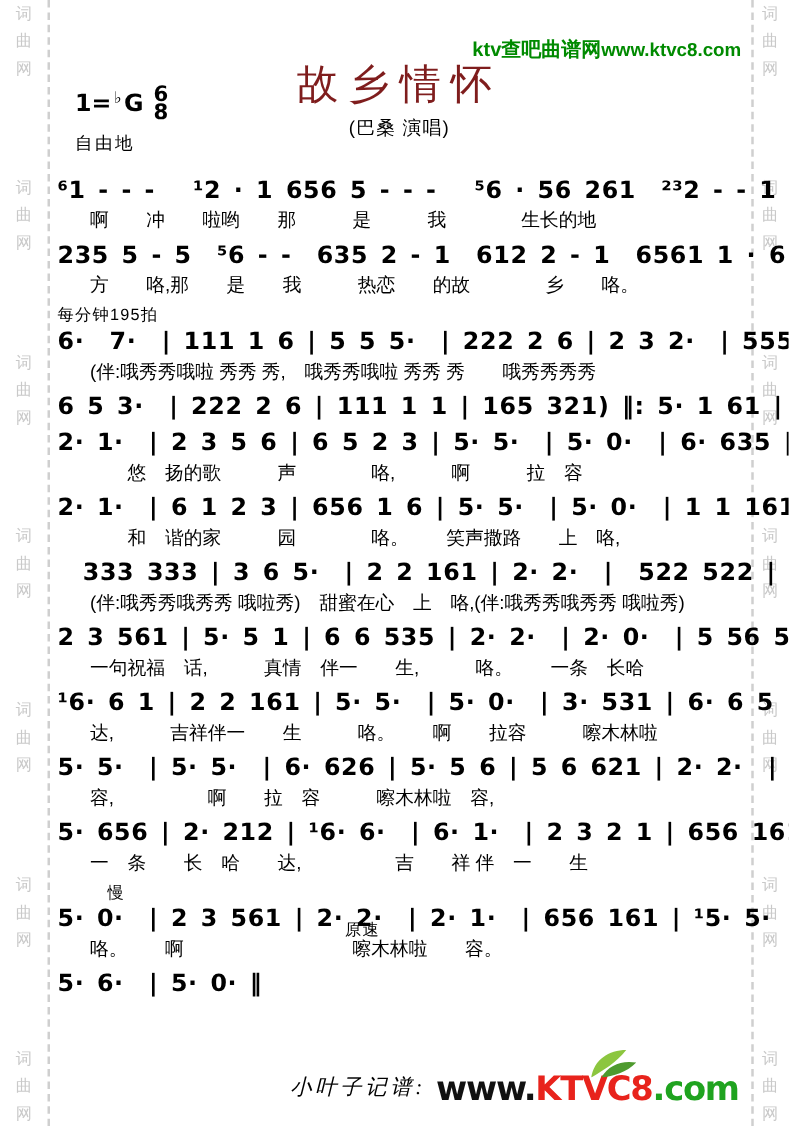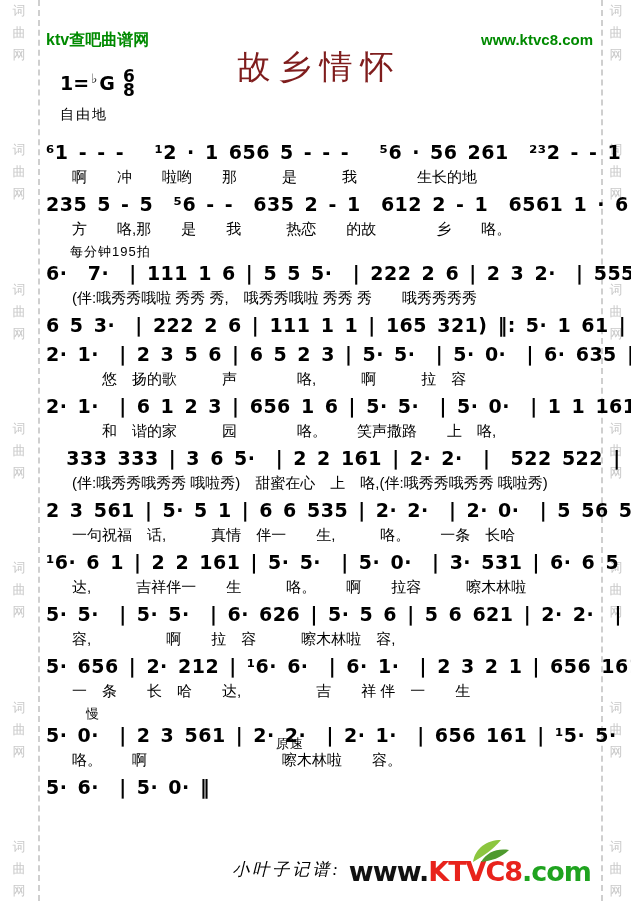--- a/index.html
+++ b/index.html
@@ -13,21 +13,21 @@
   .wm-col.right{right:0px;}
   .wm-group{display:flex;flex-direction:column;align-items:center;gap:9px;
             font-size:13px;color:#c9c9c9;line-height:1;}
   .dash-line{position:absolute;top:0;bottom:0;width:0;border-left:2px dashed #cfcfcf;z-index:1;}
   .dash-line.left{left:38px;}
   .dash-line.right{left:601px;}
 
   
   .content{position:absolute;left:46px;right:38px;top:0;bottom:0;z-index:2;}
 
-  .site-row{display:flex;justify-content:space-between;align-items:baseline;margin-top:30px;}
+  .site-row{display:flex;justify-content:flex-end;align-items:baseline;margin-top:30px;}
   .site-name{color:#008a00;font-weight:bold;font-size:16px;text-decoration:none;cursor:pointer;}
   .site-url{color:#008a00;font-weight:bold;font-size:15px;text-decoration:none;cursor:pointer;}
 
   .head-area{position:relative;height:82px;}
   .title{text-align:center;font-size:33px;font-weight:normal;color:#7f1d1d;
          letter-spacing:8px;margin-top:-6px;font-family:"Liberation Serif",serif;}
   .subtitle{text-align:center;font-size:15px;margin-top:3px;letter-spacing:1px;}
   .key-block{position:absolute;left:14px;top:24px;}
   .key-line{font-size:19px;font-weight:bold;display:flex;align-items:center;gap:2px;
             font-family:"DejaVu Sans",sans-serif;}
@@ -142,20 +142,21 @@
 
   <div class="content">
 
     <div class="site-row">
       <a class="site-name">ktv查吧曲谱网</a>
       <a class="site-url">www.ktvc8.com</a>
     </div>
 
     <div class="head-area">
       <div class="title">故乡情怀</div>
+      <div class="subtitle">(巴桑 演唱)</div>
 
       <div class="key-block">
         <div class="key-line">
           <span>1=</span>
             <span class="key-flat">♭</span>
             <span>G</span>
           <span class="timesig">
             <span>6</span>
             <span>8</span>
           </span>
@@ -169,21 +170,21 @@
         <div class="score-line">
           <div class="notation">⁶1 - - -   ¹2 · 1 656 5 - - -   ⁵6 · 56 261  ²³2 - - 1  2356 6 · 5</div>
           <div class="lyrics">啊　　冲　　啦哟　　那　　　是　　　我　　　　生长的地</div>
         </div>
         <div class="score-line">
           <div class="notation">235 5 - 5  ⁵6 - -  635 2 - 1  612 2 - 1  6561 1 · 6  5 - 5 (5|</div>
           <div class="lyrics">方　　咯,那　　是　　我　　　热恋　　的故　　　　乡　　咯。</div>
         </div>
         <div class="score-line">
           <div class="marker-row">
-            <span class="marker" style="left: 0px; margin-left: 24px;">每分钟195拍</span>
+            <span class="marker" style="left: 0px;">每分钟195拍</span>
           </div>
           <div class="notation">6·  7·  | 111 1 6 | 5 5 5·  | 222 2 6 | 2 3 2·  | 555 5 5 |</div>
           <div class="lyrics">(伴:哦秀秀哦啦 秀秀 秀,　哦秀秀哦啦 秀秀 秀　　哦秀秀秀秀</div>
         </div>
         <div class="score-line">
           <div class="notation">6 5 3·  | 222 2 6 | 111 1 1 | 165 321) ‖: 5· 1 61 | 2· 2·  |</div>
         </div>
         <div class="score-line">
           <div class="notation">2· 1·  | 2 3 5 6 | 6 5 2 3 | 5· 5·  | 5· 0·  | 6· 635 | 2· 2·  |</div>
           <div class="lyrics">　　悠　扬的歌　　　声　　　　咯,　　　啊　　　拉　容</div>

